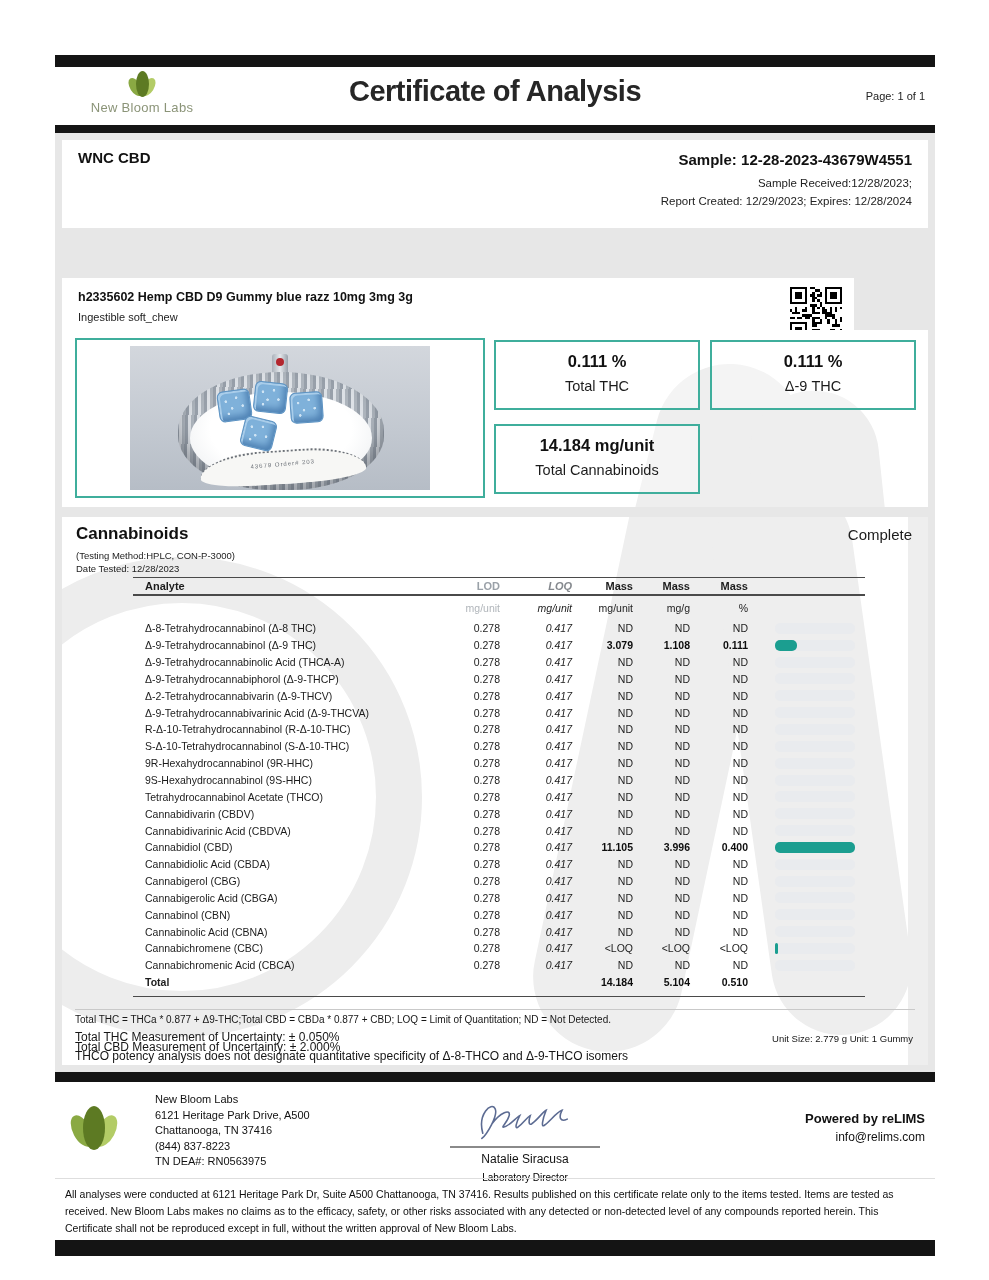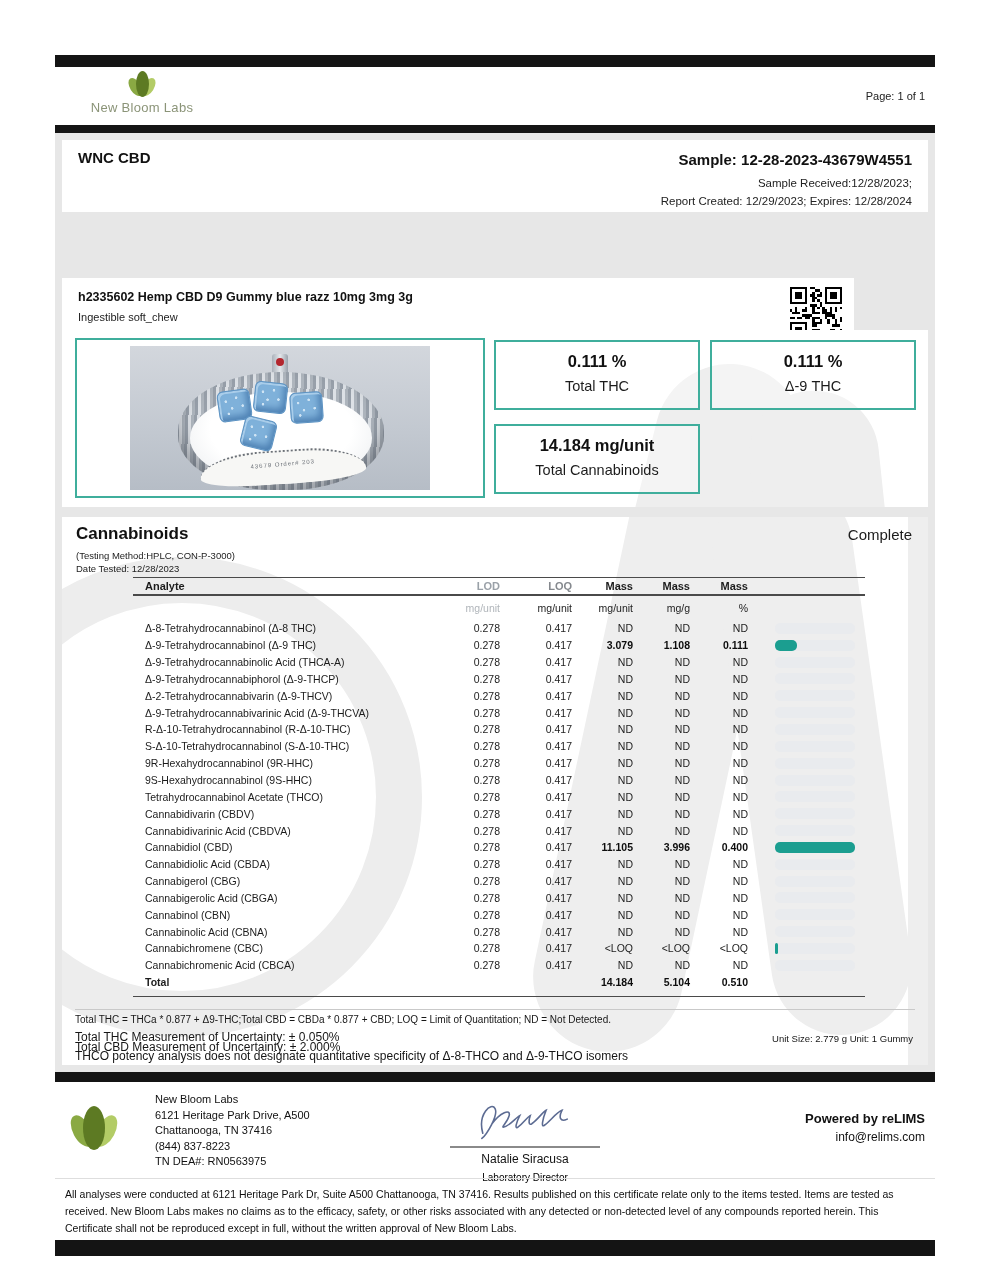--- a/index.html
+++ b/index.html
@@ -21,21 +21,21 @@
   .leaf-left  { width:11px; height:20px; left:8px;  top:8px; background:#8aa943; transform:rotate(-32deg); }
   .leaf-right { width:11px; height:20px; left:21px; top:8px; background:#b3cc66; transform:rotate(32deg); }
   .leaf-center{ width:13px; height:26px; left:14px; top:2px; background:#5d7a23; }
   .logo-text { font-size:13px; color:#8b9478; margin-top:1px; letter-spacing:.3px; }
   .doc-title { position:absolute; left:0; right:0; top:8px; text-align:center; font-size:29px; font-weight:600; color:#262626; letter-spacing:-.5px; }
   .page-num { position:absolute; right:10px; top:23px; font-size:11px; color:#222; }
 
   
   .gray-zone { position:absolute; left:55px; top:133px; width:880px; height:939px; background:#e7e7e7; }
   .card { position:absolute; background:#fff; overflow:hidden; }
-  .card-info { left:7px; top:7px; width:866px; height:72px; }
+  .card-info { left:7px; top:7px; width:866px; height:88px; }
   .card-product { left:7px; top:119px; width:792px; height:70px;margin-top:26px; }
   .card-results { left:7px; top:197px; width:866px; height:177px; }
   .card-cann { left:7px; top:384px; width:866px; height:548px; }
 
   .client-name { position:absolute; left:16px; top:9px; font-size:15px; font-weight:700; color:#111; }
   .client-lines { position:absolute; left:16px; top:31px; font-size:11.5px; line-height:17px; color:#222; }
   .sample-id { position:absolute; right:16px; top:11px; font-size:15px; font-weight:700; color:#111; }
   .sample-lines { position:absolute; right:16px; top:34px; font-size:11.5px; line-height:18px; color:#222; text-align:right; }
 
   .product-name { position:absolute; left:16px; top:12px; font-size:12.5px; font-weight:600; color:#111; }
@@ -83,21 +83,21 @@
 
   .ctable { position:absolute; left:71px; top:60px; width:732px; z-index:2; }
   .trow, .thead, .tunits { display:flex; align-items:center; }
   .thead { height:19px; border-top:1.5px solid #4a4a4a; border-bottom:2px solid #4a4a4a; font-size:11px; font-weight:700; }
   .tunits { height:24px; font-size:10.5px; }
   .trows { padding-bottom:5px; border-bottom:1.5px solid #4a4a4a; }
   .trow { height:16.85px; font-size:10.5px; }
   .cell { display:block; }
   .c-name { width:300px; padding-left:12px; text-align:left; }
   .c-lod  { width:67px; text-align:right; }
-  .c-loq  { width:72px; text-align:right; }
+  .c-loq  { width:72px; text-align:right;font-style:italic; }
   .c-mu   { width:61px; text-align:right; }
   .c-mg   { width:57px; text-align:right; }
   .c-pct  { width:58px; text-align:right; }
   .c-bar  { margin-left:27px; width:80px; height:11px; position:relative; }
   .hdr-lod { color:#9aa1a8; }
   .hdr-loq { color:#85898e; }
   .unit-lod { color:#b0b5ba; }
   .hl { font-weight:700; color:#0d0d0d; }
   .bold-row .c-name { font-weight:700; }
   .bar-track { position:absolute; left:0; top:0; width:80px; height:11px; background:#e9ebee; border-radius:5px; }
@@ -133,20 +133,21 @@
 
   <div class="header">
     <div class="logo-block">
       <div class="logo-mark">
         <span class="leaf leaf-left"></span>
         <span class="leaf leaf-right"></span>
         <span class="leaf leaf-center"></span>
       </div>
       <div class="logo-text">New Bloom Labs</div>
     </div>
+    <div class="doc-title">Certificate of Analysis</div>
     <div class="page-num">Page: 1 of 1</div>
   </div>
 
   <div class="bar-black bar2"></div>
 
   <div class="gray-zone">
 
     <div class="card card-info">
       <div class="client-name">WNC CBD</div>
       <div class="sample-id">Sample: 12-28-2023-43679W4551</div>

